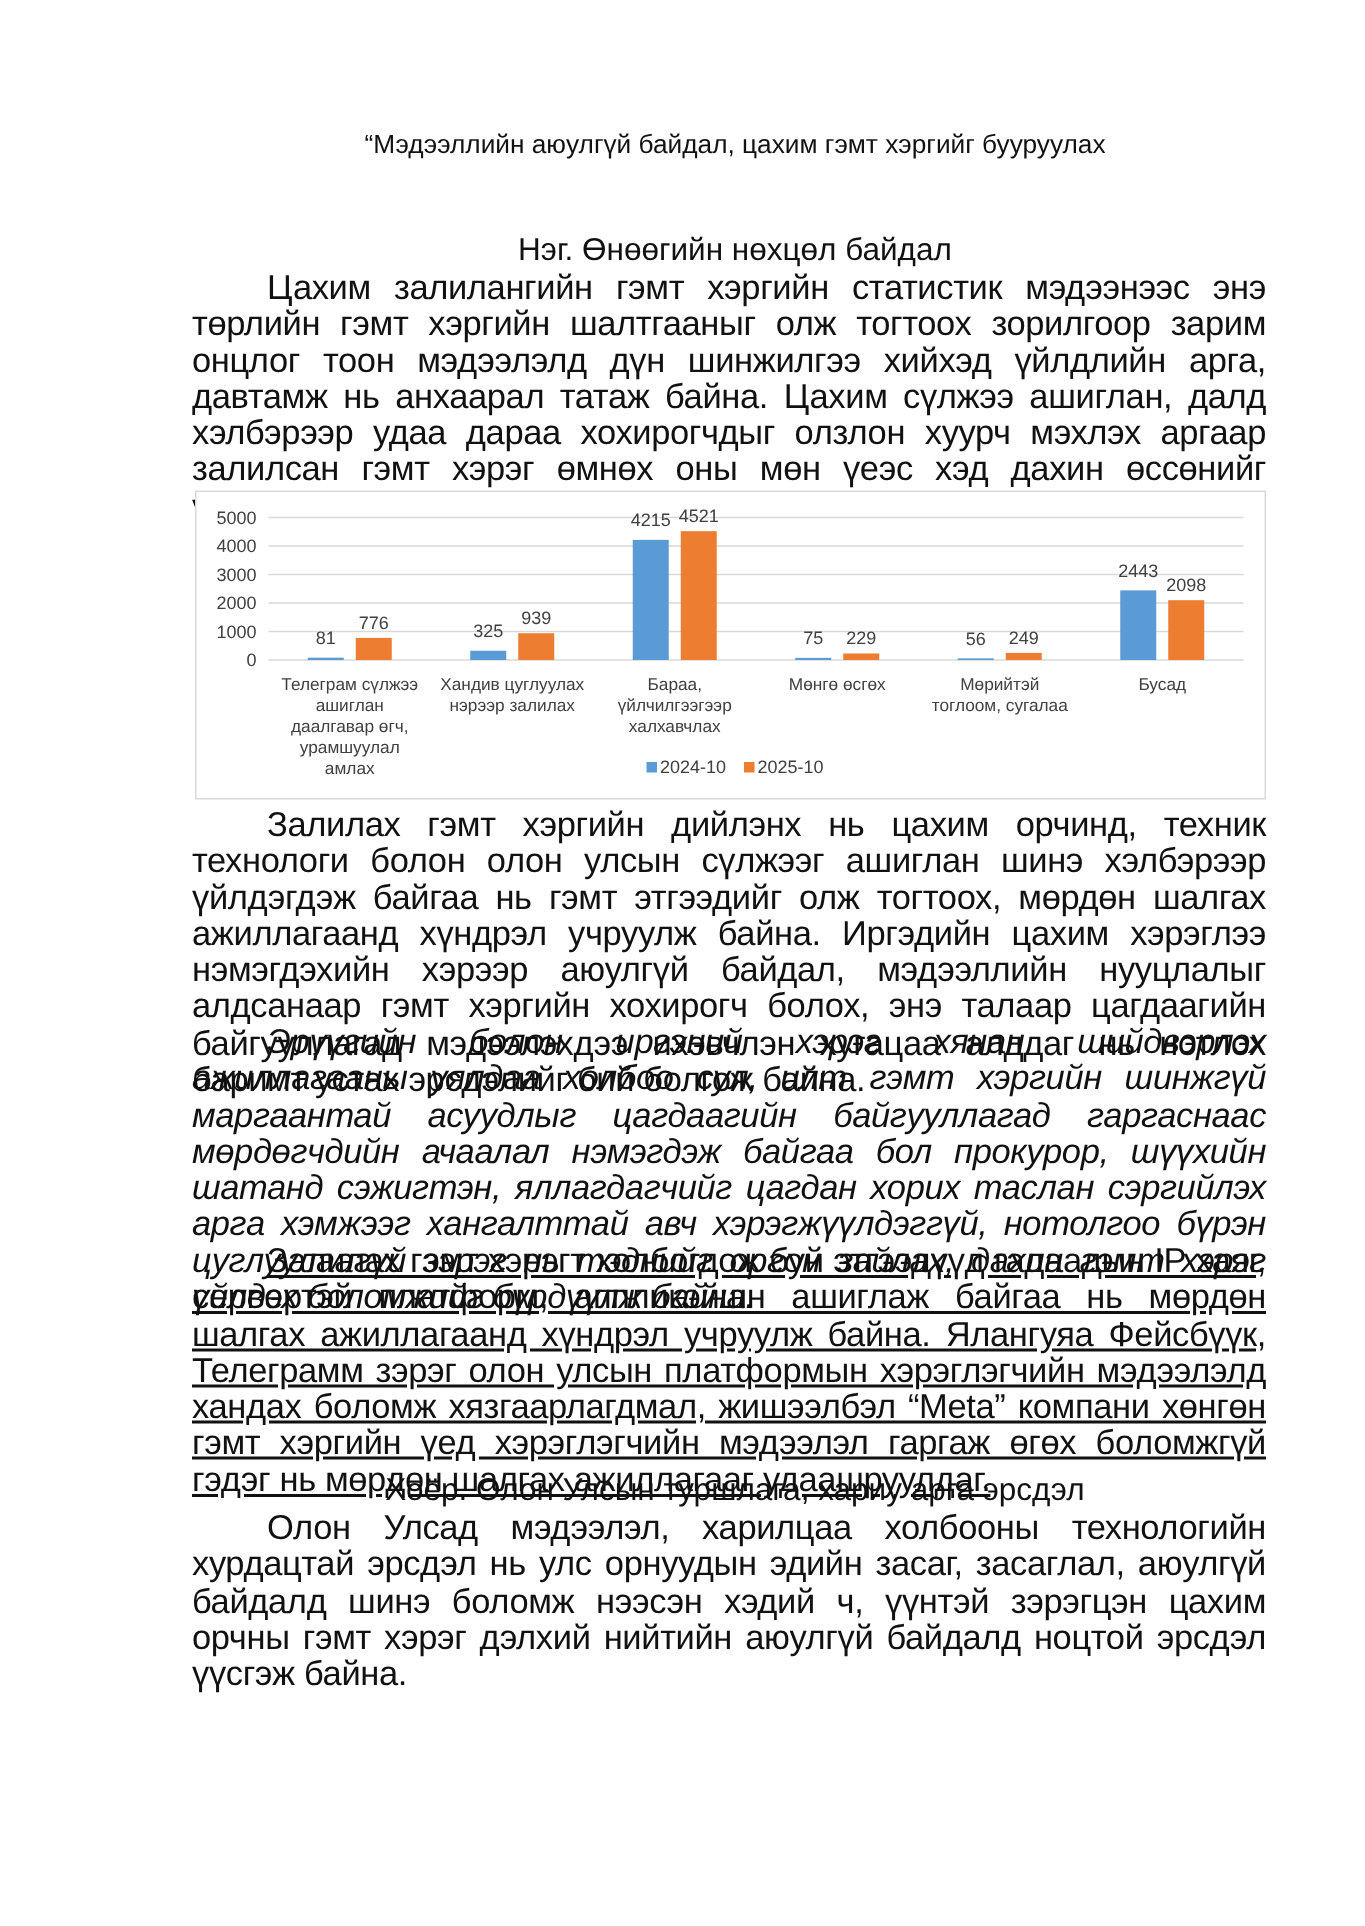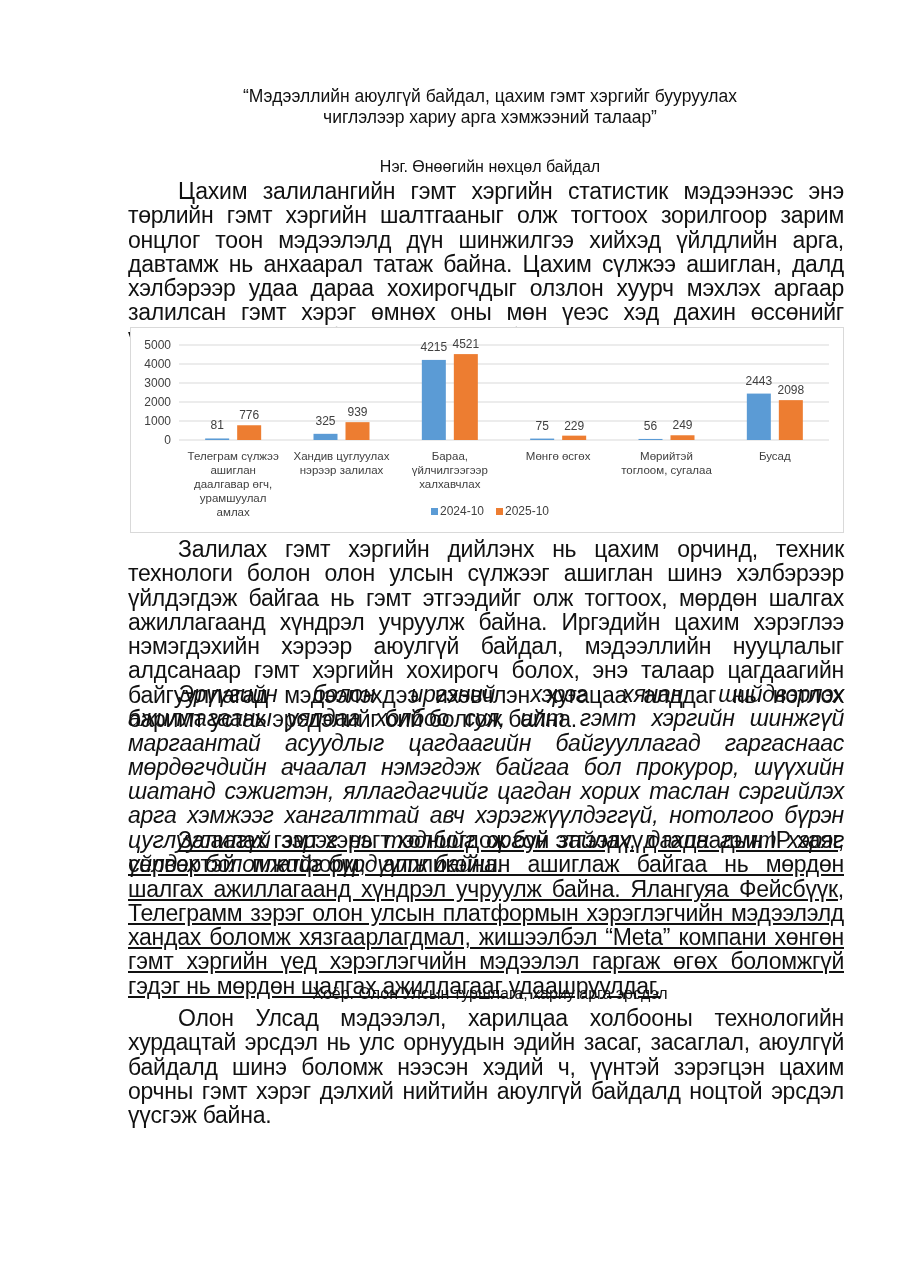--- a/index.html
+++ b/index.html
@@ -2,35 +2,34 @@
 <html><head>
 <meta charset="utf-8">
 <style>
   html, body { margin: 0; padding: 0; background: #ffffff; }
   body { width: 910px; height: 1284px; position: relative; overflow: hidden;
          font-family: "Liberation Sans", sans-serif; color: #111; }
   .page { position: absolute; left: 0; top: 0; width: 910px; height: 1284px; padding-left: 17px; }
   .title { position: absolute; left: 130px; width: 720px; top: 86px; text-align: center;
            font-size: 17.5px; line-height: 21px; }
   .heading { position: absolute; left: 130px; width: 720px; text-align: center;
-             font-size: 16px; line-height: 22px; }
+             font-size: 21px; line-height: 22px; }
   .para { position: absolute; left: 128px; width: 716px; font-size: 23px; line-height: 24.3px;
           text-align: justify; letter-spacing: -0.25px; font-stretch: condensed; }
   .para .first { text-indent: 50px; }
   .chart-frame { position: absolute; left: 130px; top: 327px; width: 714px; height: 206px;
                  border: 1px solid #d9d9d9; box-sizing: border-box; background: #fff; }
   svg text { font-family: "Liberation Sans", sans-serif; }
 </style>
 </head>
 <body>
 
 <div class="page">
   <div class="title">
     <div>“Мэдээллийн аюулгүй байдал, цахим гэмт хэргийг бууруулах</div>
-    <div>чиглэлээр хариу арга хэмжээний талаар”</div>
   </div>
 
   <div class="heading" style="top:156px;">Нэг. Өнөөгийн нөхцөл байдал</div>
 
   <div class="para" style="top:179px;">
     <div class="first">Цахим залилангийн гэмт хэргийн статистик мэдээнээс энэ төрлийн гэмт хэргийн шалтгааныг олж тогтоох зорилгоор зарим онцлог тоон мэдээлэлд дүн шинжилгээ хийхэд үйлдлийн арга, давтамж нь анхаарал татаж байна. Цахим сүлжээ ашиглан, далд хэлбэрээр удаа дараа хохирогчдыг олзлон хуурч мэхлэх аргаар залилсан гэмт хэрэг өмнөх оны мөн үеэс хэд дахин өссөнийг үйлдлийн арга тус бүрээр нь харуулбал:</div>
   </div>
 
   <div class="chart-frame">
     <svg id="chart" width="712" height="204" viewBox="0 0 712 204" xmlns="http://www.w3.org/2000/svg">

